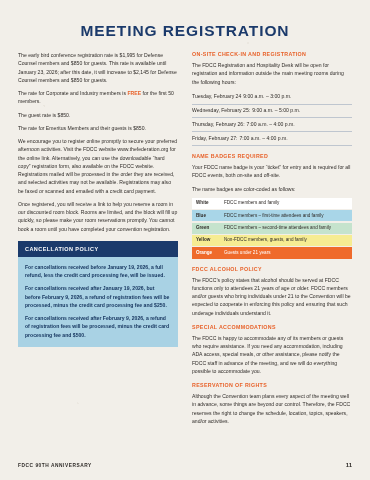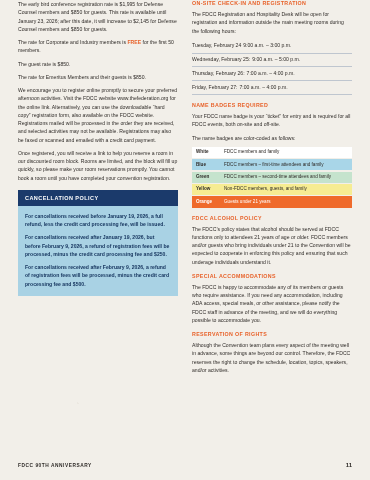--- a/index.html
+++ b/index.html
@@ -152,20 +152,21 @@
     font-size: 6px;
     font-weight: bold;
     color: #2f2b28;
   }
 </style>
 </head>
 <body>
 
 <div class="page">
 
+  <h1 class="page-title">MEETING REGISTRATION</h1>
 
   <div class="columns">
 
     <div class="col">
 
       <p class="body-text">The early bird conference registration rate is $1,995 for Defense Counsel members and $850 for guests. This rate is available until January 23, 2026; after this date, it will increase to $2,145 for Defense Counsel members and $850 for guests.</p>
 
       <p class="body-text"><span>The rate for Corporate and Industry members is </span><span class="free-word">FREE</span><span> for the first 50 members.</span></p>
 
       <p class="body-text">The guest rate is $850.</p>

